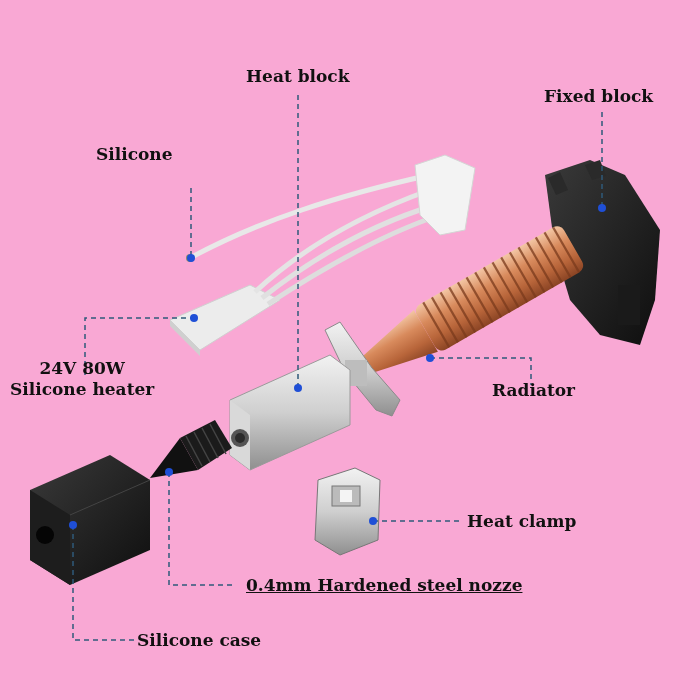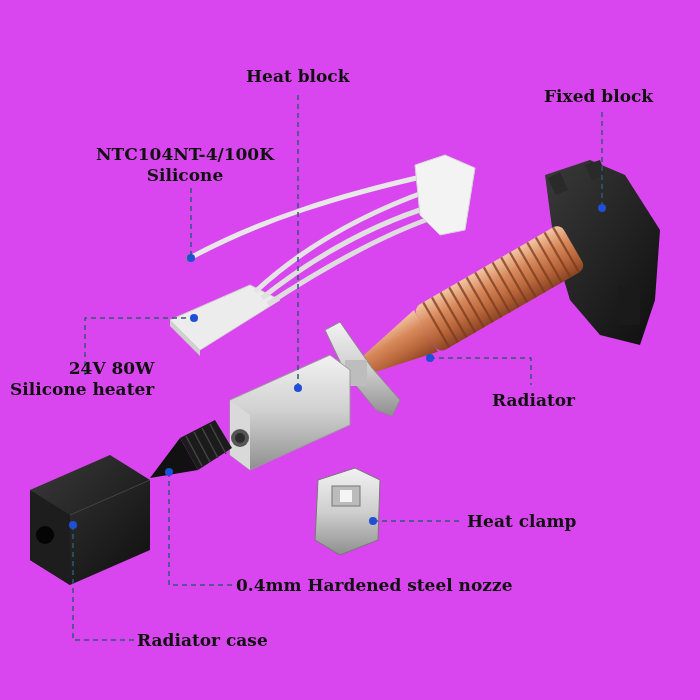--- a/index.html
+++ b/index.html
@@ -1,16 +1,16 @@
 <!DOCTYPE html>
 <html><head>
 <meta charset="utf-8">
 <style>
   html, body { margin: 0; padding: 0; background: #ffffff; }
-  #stage { position: relative; width: 700px; height: 700px; overflow: hidden; background: #d946ef; font-family: "DejaVu Serif", "Liberation Serif", serif; }
+  #stage { position: relative; width: 700px; height: 700px; overflow: hidden; background: #f9a8d4; font-family: "DejaVu Serif", "Liberation Serif", serif; }
   svg.art { position: absolute; left: 0; top: 0; width: 700px; height: 700px; }
   .label { position: absolute; font-weight: bold; color: #111; font-size: 17px; line-height: 21px; white-space: nowrap; text-align: center; }
   .label span { display: block; }
 </style>
 </head>
 <body>
 
 <div id="stage">
 
   <svg class="art" viewBox="0 0 700 700">
@@ -134,33 +134,32 @@
     </g>
   </svg>
 
   <div class="label" style="left:246px; top:66px;">
     <span>Heat block</span>
   </div>
   <div class="label" style="left:544px; top:86px;text-align:right;">
     <span>Fixed block</span>
   </div>
   <div class="label" style="left:96px; top:144px;">
-    <span>NTC104NT-4/100K</span>
     <span>Silicone</span>
   </div>
-  <div class="label" style="left:10px; top:358px;text-align:right;">
+  <div class="label" style="left:10px; top:358px;">
     <span>24V 80W</span>
     <span>Silicone heater</span>
   </div>
-  <div class="label" style="left:492px; top:390px;">
+  <div class="label" style="left:492px; top:380px;">
     <span>Radiator</span>
   </div>
   <div class="label" style="left:467px; top:511px;">
     <span>Heat clamp</span>
   </div>
-  <div class="label" style="left:236px; top:575px;">
+  <div class="label" style="left:246px; top:575px;text-decoration:underline;">
     <span>0.4mm Hardened steel nozze</span>
   </div>
   <div class="label" style="left:137px; top:630px;">
-    <span>Radiator case</span>
+    <span>Silicone case</span>
   </div>
 
 </div>
 
 </body></html>

